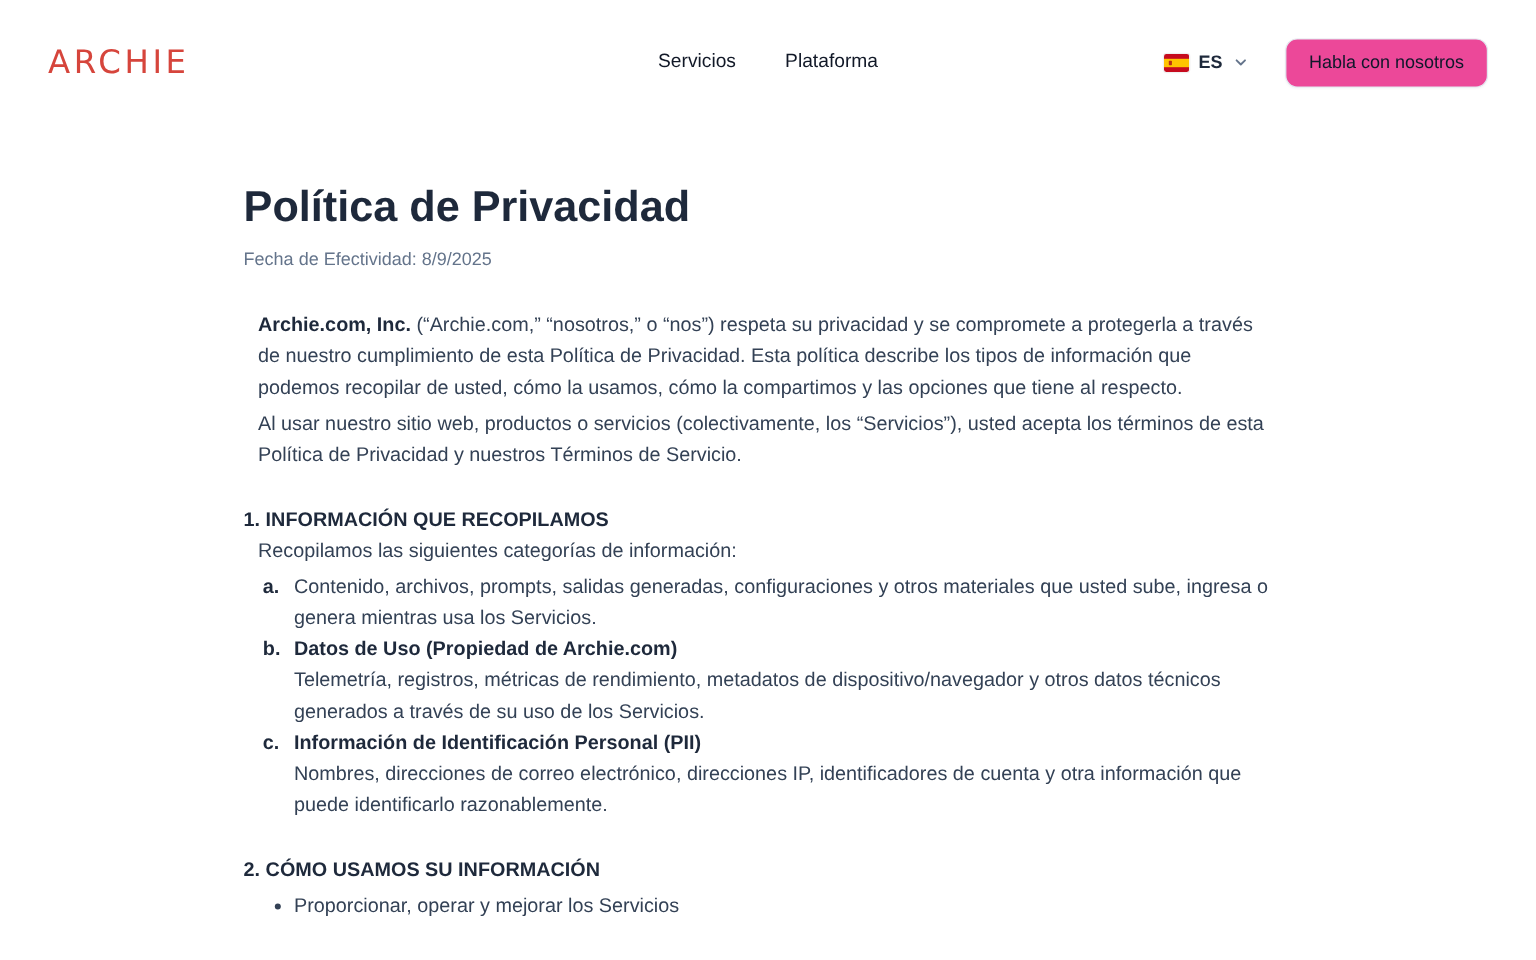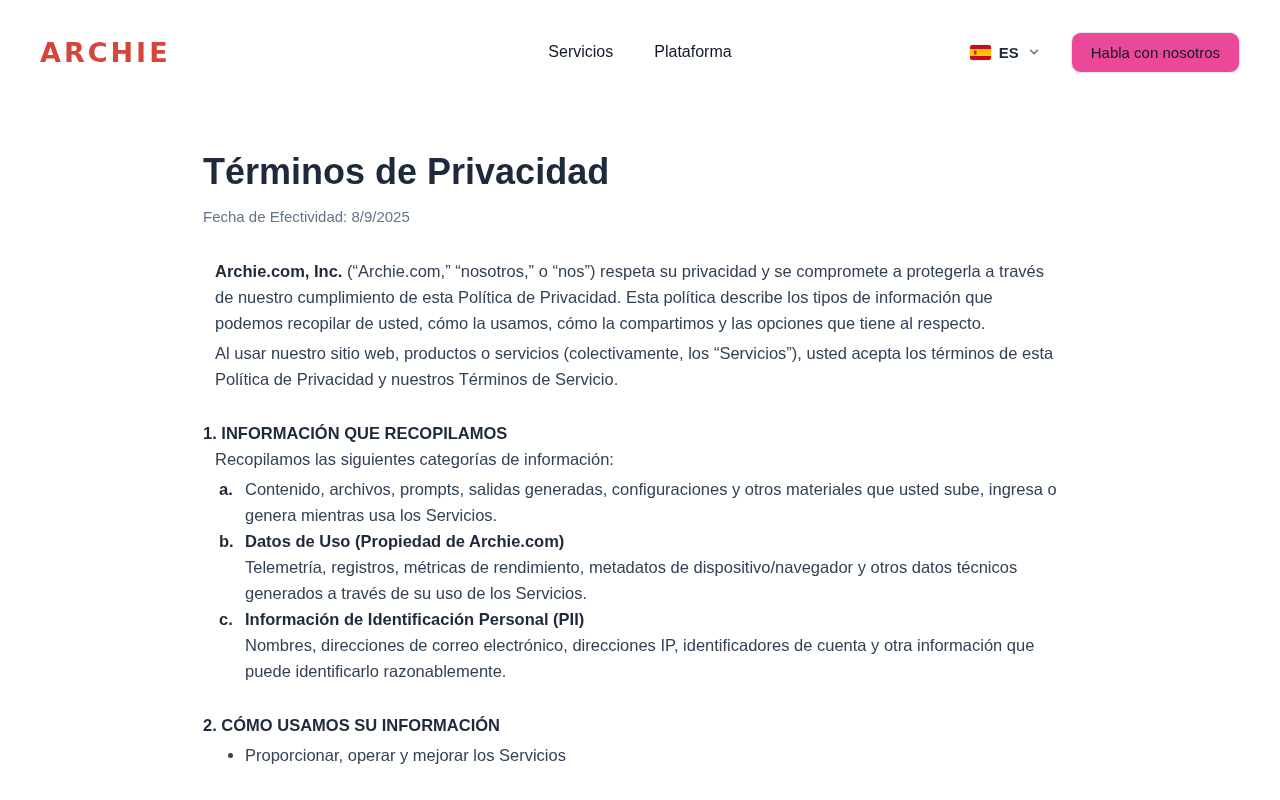--- a/index.html
+++ b/index.html
@@ -8,21 +8,21 @@
     --text-heading:#1e293b;
     --text-muted:#64748b;
     --border:#e2e8f0;
     --bg:#ffffff;
   }
   *{margin:0;padding:0;box-sizing:border-box;}
   html,body{width:1280px;height:800px;overflow:hidden;background:var(--bg);
     font-family:"Liberation Sans",sans-serif;}
   
   header{position:relative;display:flex;align-items:center;height:104px;padding:0 40px;background:var(--bg);}
-  .logo{font-family:"DejaVu Sans",sans-serif;font-size:27px;font-weight:700;
+  .logo{font-family:"DejaVu Sans",sans-serif;font-size:27px;font-weight:400;
     letter-spacing:3px;color:var(--accent);cursor:pointer;user-select:none;text-align:right;}
   nav{position:absolute;left:50%;transform:translateX(-50%);display:flex;gap:41px;}
   nav a{font-size:16px;color:#111827;text-decoration:none;cursor:pointer;}
   .header-right{margin-left:auto;display:flex;gap:30px;}
   .lang{display:flex;align-items:center;gap:8px;cursor:pointer;}
   .lang .flag{display:inline-flex;border-radius:2px;overflow:hidden;box-shadow:0 0 0 1px rgba(0,0,0,.06);}
   .lang .code{font-size:15px;font-weight:600;color:#1e293b;}
   .cta-btn{background:#ec4899;border:1px solid var(--border);border-radius:10px;
     padding:11px 19px;font-size:15px;color:#0f172a;font-family:inherit;cursor:pointer;
     box-shadow:0 1px 2px rgba(15,23,42,.04);}
@@ -65,21 +65,21 @@
         <svg width="14" height="14" viewBox="0 0 16 16" aria-hidden="true">
           <path d="M4 6l4 4 4-4" stroke="#64748b" stroke-width="1.8" fill="none" stroke-linecap="round" stroke-linejoin="round"></path>
         </svg>
       </span>
     </div>
     <button class="cta-btn">Habla con nosotros</button>
   </div>
 </header>
 
 <main>
-  <h1>Términos de Privacidad</h1>
+  <h1>Política de Privacidad</h1>
   <p class="date">Fecha de Efectividad: 8/9/2025</p>
 
   <div class="prose">
     <p><strong>Archie.com, Inc.</strong><span> (“Archie.com,” “nosotros,” o “nos”) respeta su privacidad y se compromete a protegerla a través de nuestro cumplimiento de esta Política de Privacidad. Esta política describe los tipos de información que podemos recopilar de usted, cómo la usamos, cómo la compartimos y las opciones que tiene al respecto.</span></p>
     <p>Al usar nuestro sitio web, productos o servicios (colectivamente, los “Servicios”), usted acepta los términos de esta Política de Privacidad y nuestros Términos de Servicio.</p>
 
     <h3>1. INFORMACIÓN QUE RECOPILAMOS</h3>
     <p>Recopilamos las siguientes categorías de información:</p>
 
     <ol class="alpha">

